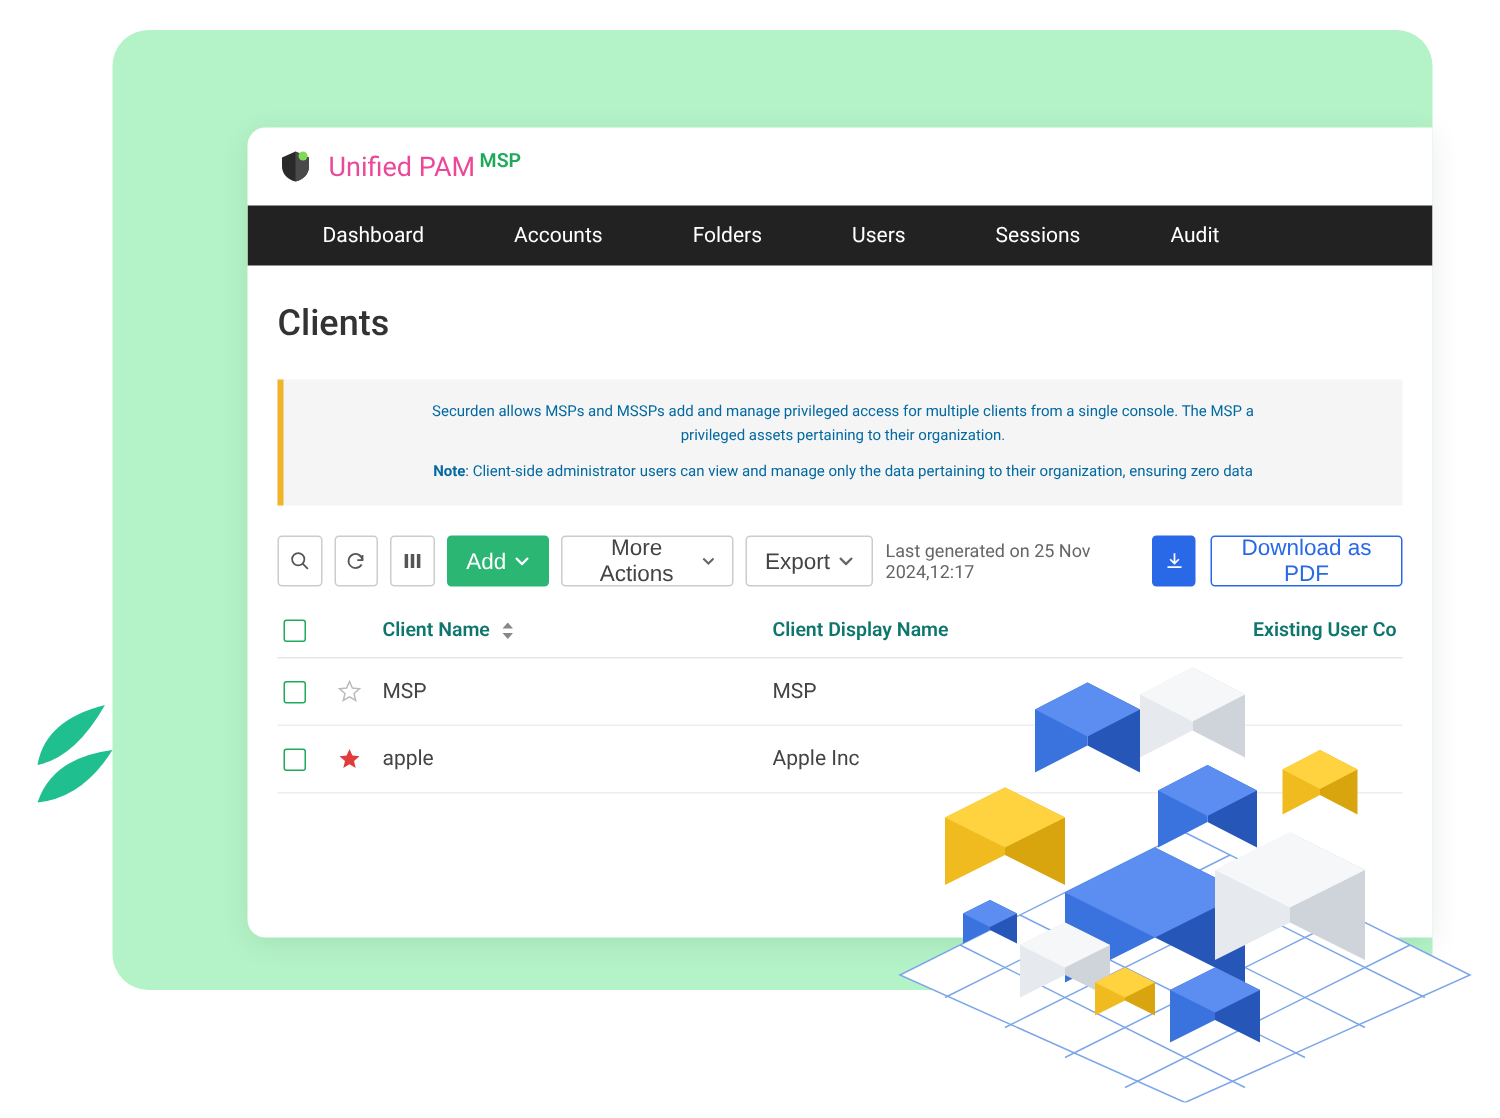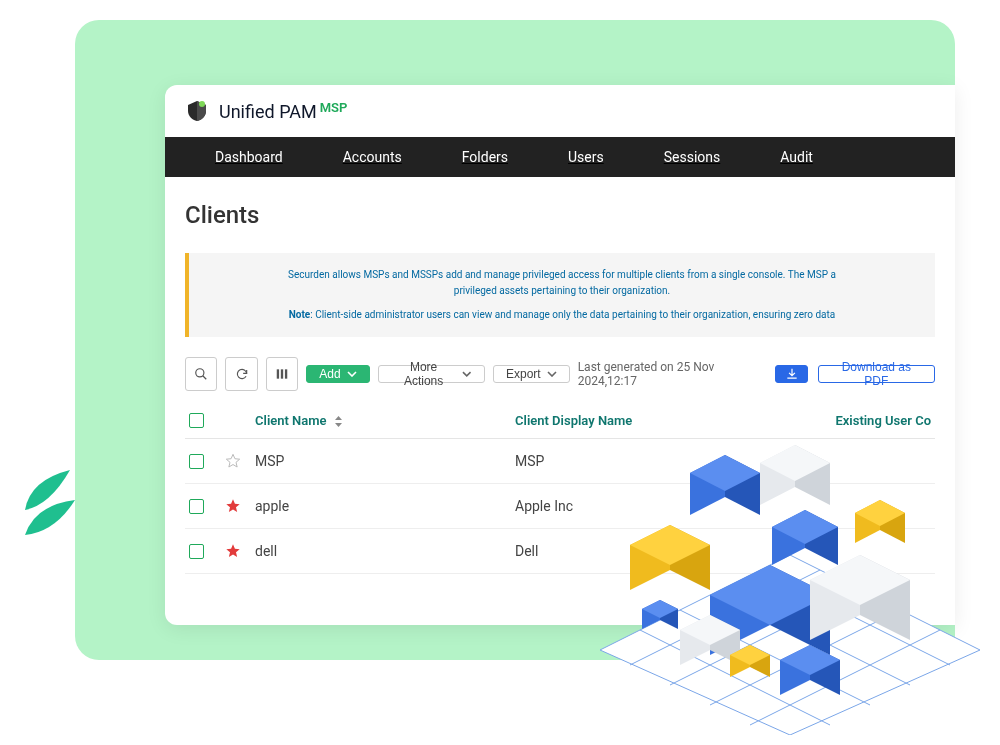--- a/index.html
+++ b/index.html
@@ -43,35 +43,34 @@
     align-items: center;
     padding: 14px 20px;
     gap: 10px;
   }
   .logo-shield {
     width: 24px;
     height: 24px;
   }
   .brand-text {
     font-size: 18px;
-    color: #0f172a;
+    color: #ec4899;
     font-weight: 400;
   }
   .brand-msp {
     font-size: 13px;
     color: #1fa95a;
     font-weight: 600;
     vertical-align: super;
     margin-left: 3px;
   }
   .navbar {
     background: #222;
     display: flex;
     padding: 0 20px;
-    text-decoration: underline;
   }
   .nav-item {
     color: #fff;
     padding: 12px 30px;
     font-size: 14px;
     cursor: pointer;
   }
   .page-body {
     padding: 24px 20px 0 20px;
   }
@@ -105,30 +104,30 @@
     height: 34px;
     border: 1px solid #ccc;
     background: #fff;
     border-radius: 3px;
     display: flex;
     align-items: center;
     justify-content: center;
     cursor: pointer;
   }
   .btn {
-    height: 18px;
+    height: 34px;
     border: 1px solid #ccc;
     background: #fff;
     border-radius: 3px;
     padding: 0 12px;
     display: flex;
     align-items: center;
     gap: 6px;
     cursor: pointer;
-    font-size: 12px;
+    font-size: 15px;
     color: #444;
   }
   .btn-primary {
     background: #2bb673;
     border-color: #2bb673;
     color: #fff;
   }
   .btn-outline-blue {
     border-color: #2968e6;
     color: #2968e6;
@@ -338,33 +337,20 @@
         <div class="col-star">
           <svg class="star" viewBox="0 0 24 24">
               <path d="M12 2 L14.9 8.6 L22 9.3 L16.5 14 L18.2 21 L12 17.3 L5.8 21 L7.5 14 L2 9.3 L9.1 8.6 Z" fill="#e23b3b"></path>
             </svg>
         </div>
         <div class="col-name">apple</div>
         <div class="col-display">Apple Inc</div>
         <div class="col-existing"></div>
       </div>
 
-      <div class="table-row">
-        <div class="col-check">
-            <div class="checkbox"></div>
-          </div>
-        <div class="col-star">
-          <svg class="star" viewBox="0 0 24 24">
-              <path d="M12 2 L14.9 8.6 L22 9.3 L16.5 14 L18.2 21 L12 17.3 L5.8 21 L7.5 14 L2 9.3 L9.1 8.6 Z" fill="#e23b3b"></path>
-            </svg>
-        </div>
-        <div class="col-name">dell</div>
-        <div class="col-display">Dell</div>
-        <div class="col-existing"></div>
-      </div>
 
     </div>
   </div>
 </div>
 
 <svg class="iso-grid" viewBox="0 0 420 330">
 
   <g stroke="#7ba6e8" stroke-width="1" fill="#fff">
     <polygon points="210,150 400,245 210,330 20,245" fill="#fff"></polygon>
     <line x1="60" y1="225" x2="250" y2="320"></line>

